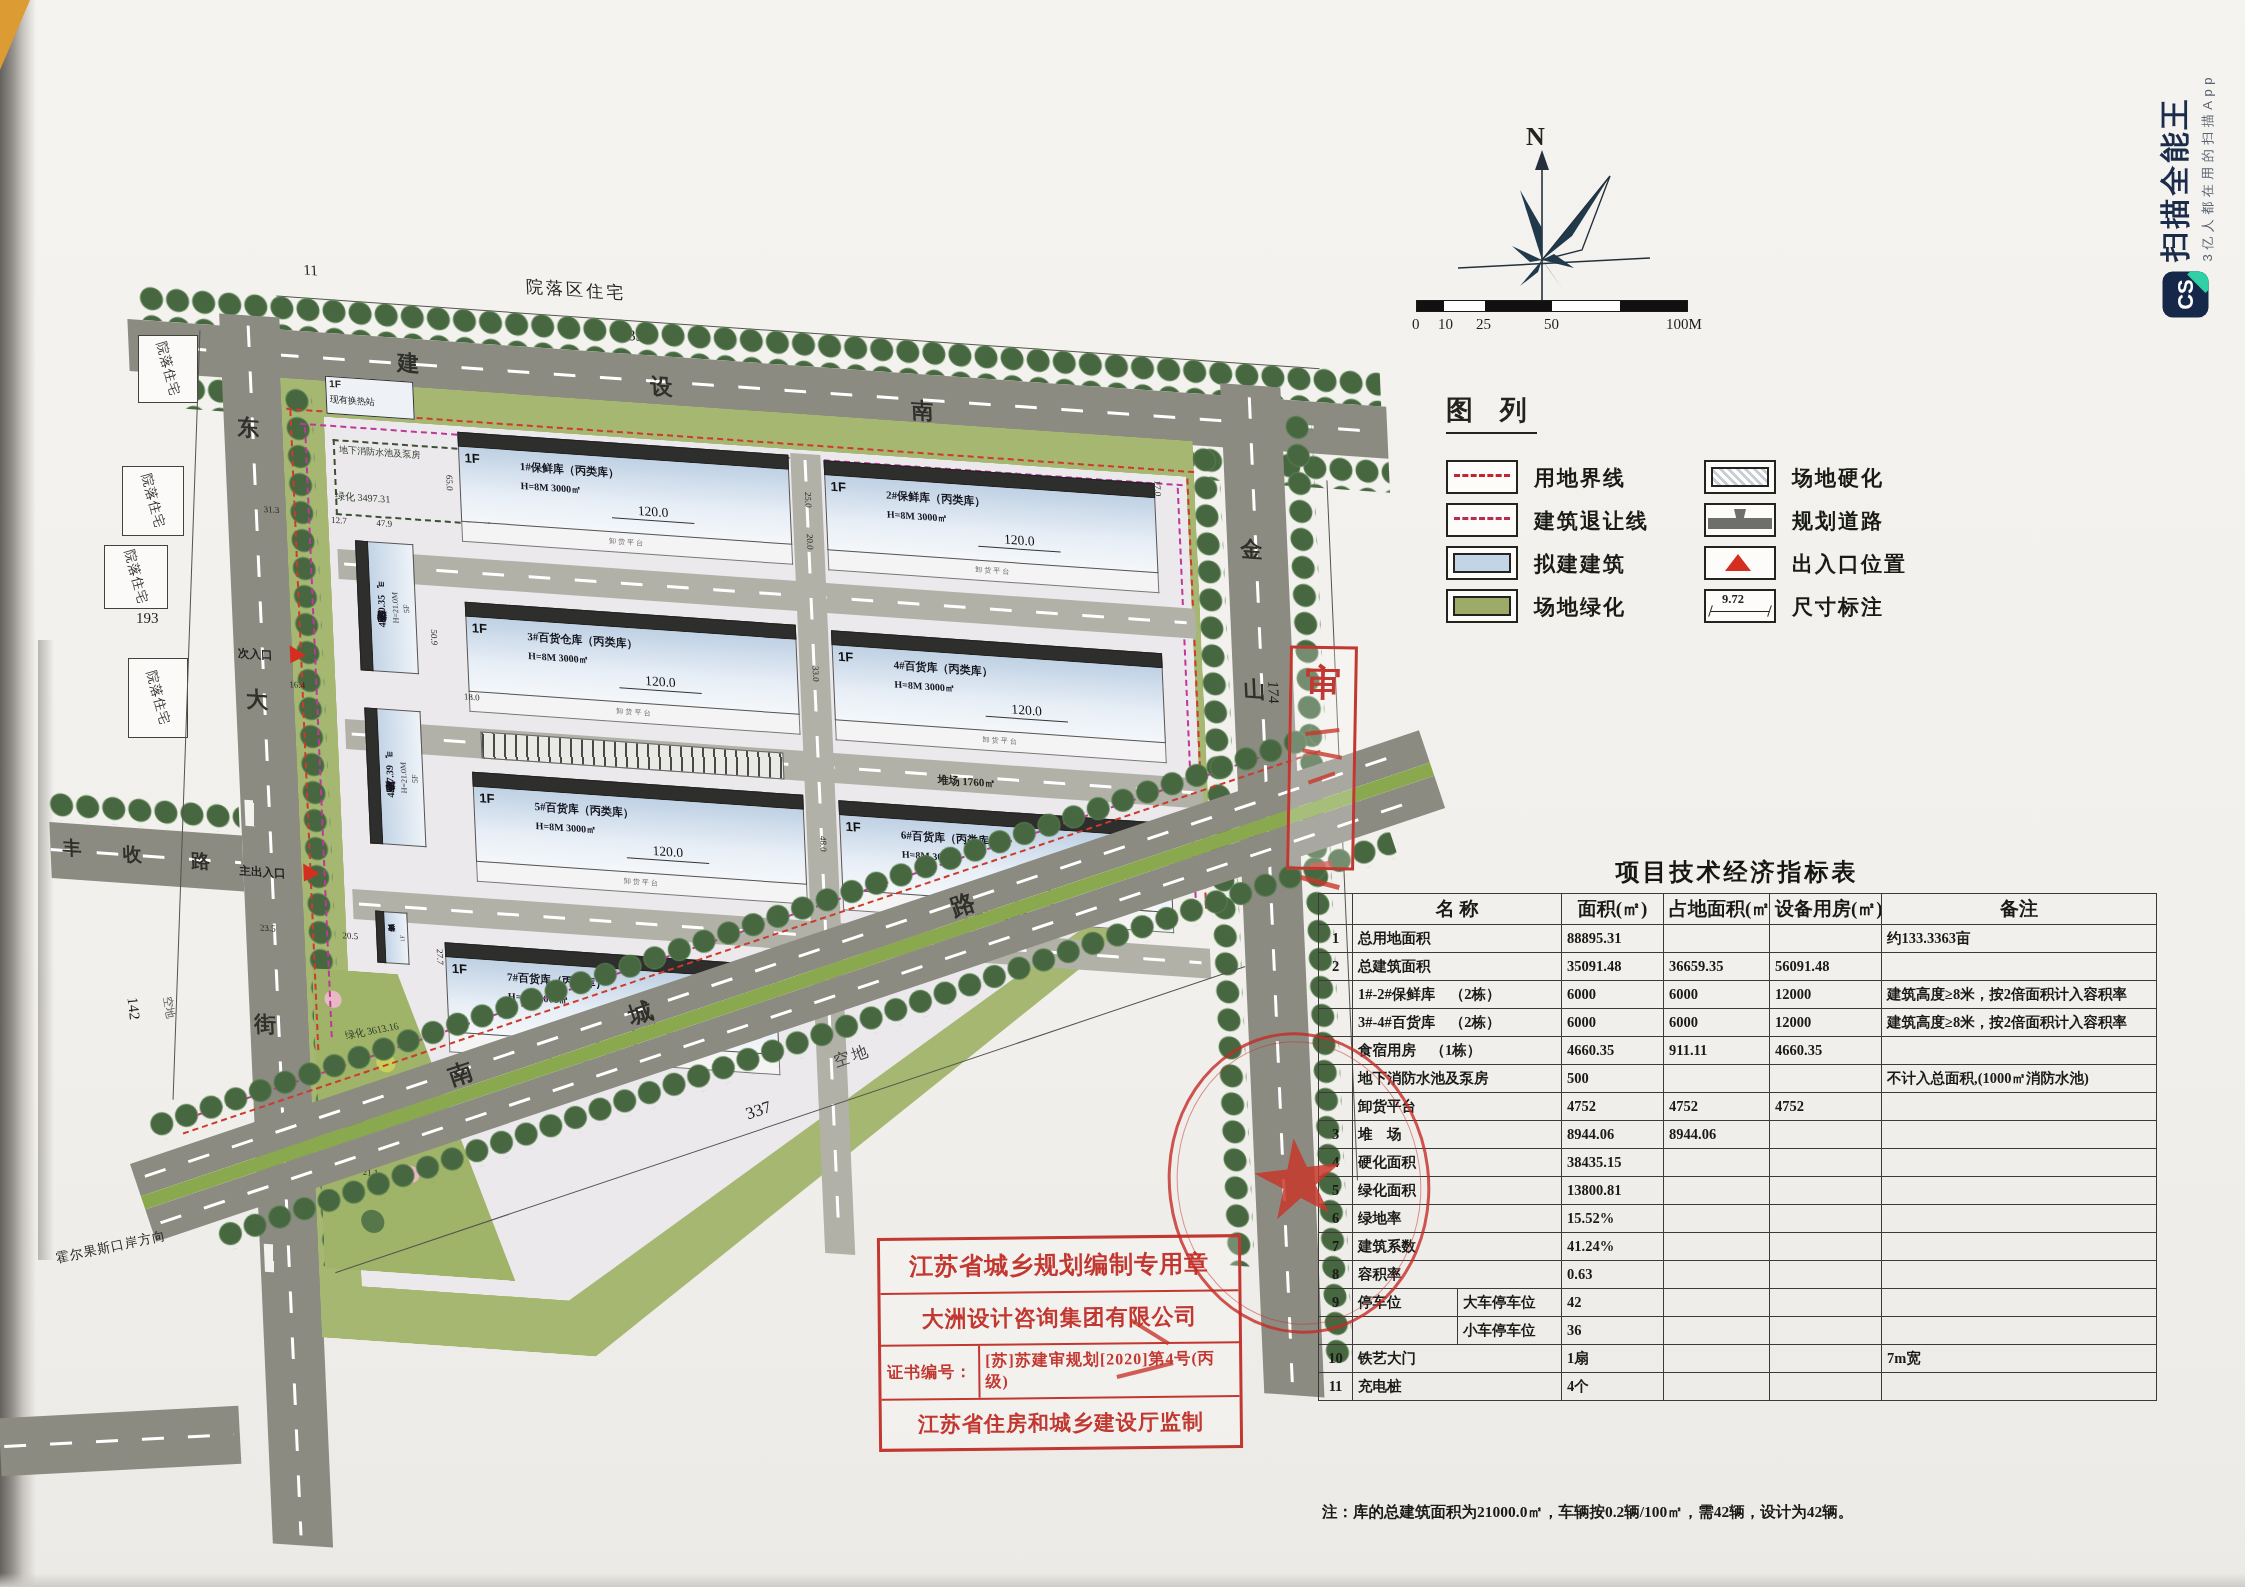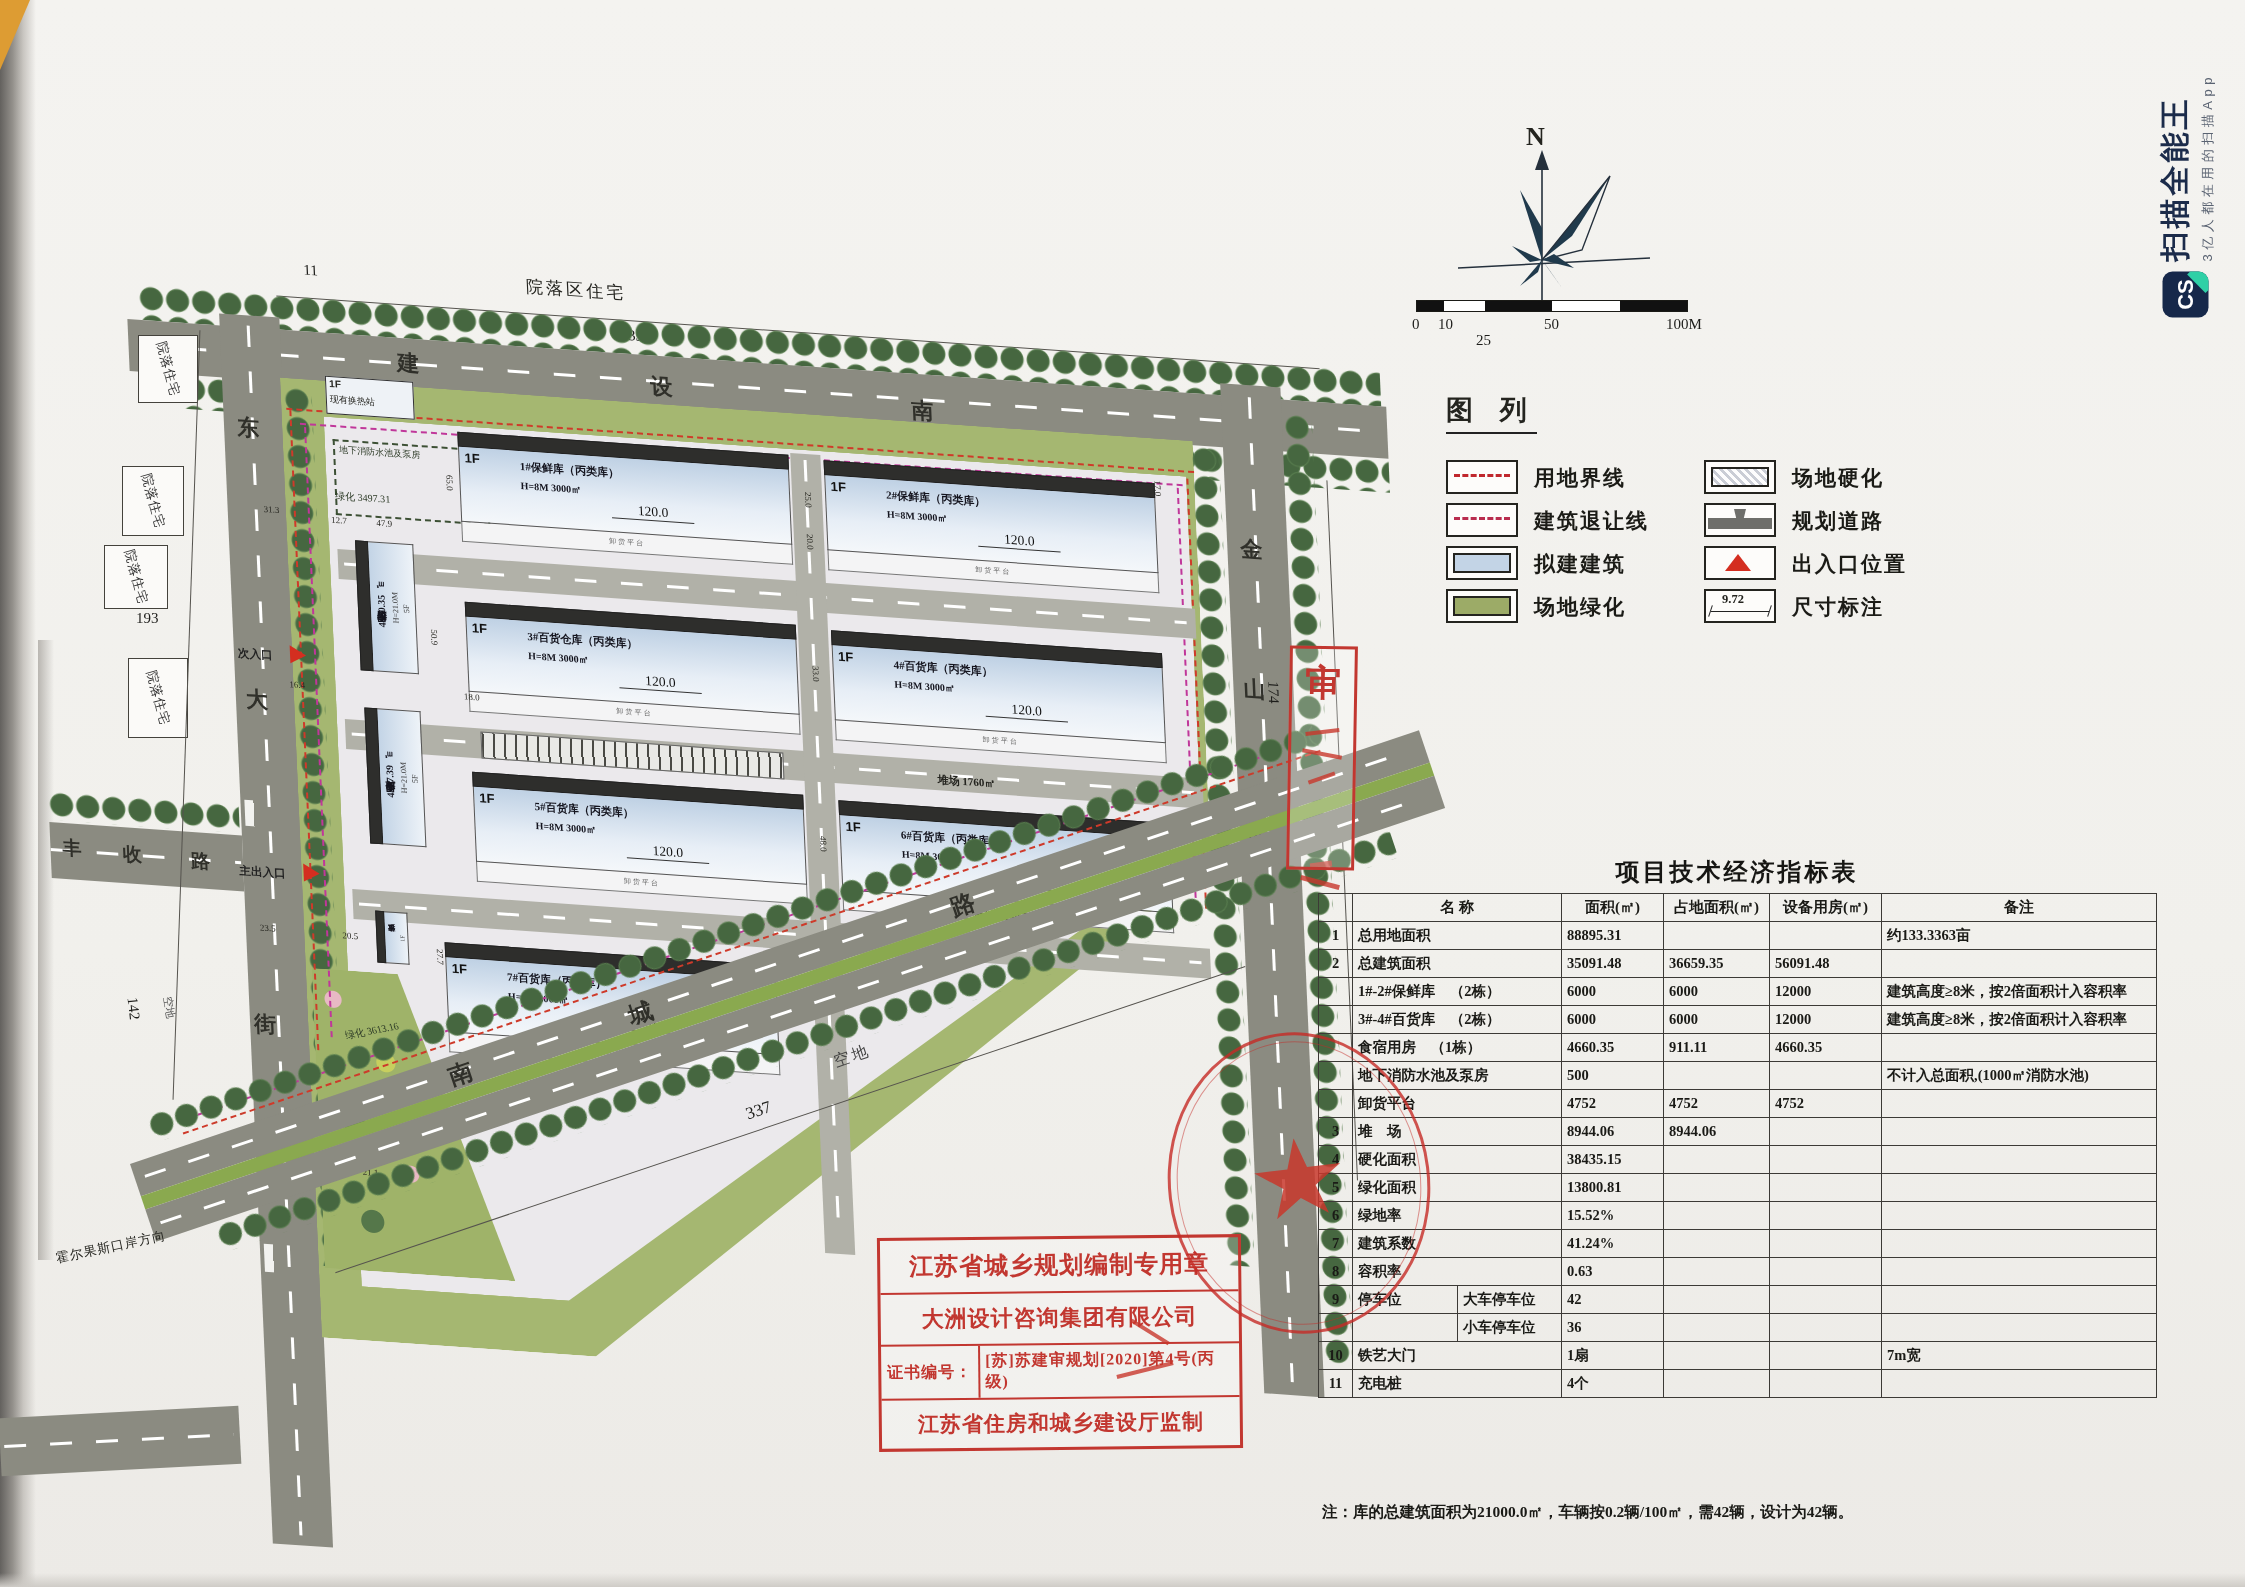--- a/index.html
+++ b/index.html
@@ -74,21 +74,21 @@
   
   .sw{position:absolute;width:68px;height:30px;border:2px solid #24241f;background:#fdfcfa;}
   .sw-inner{position:absolute;left:5px;top:5px;right:5px;bottom:5px;border:2px solid #24241f;}
   .leg-lbl{position:absolute;font-size:21px;font-weight:700;color:#1b1b16;letter-spacing:2px;}
   
   .tbl-title{font-size:24px;font-weight:700;letter-spacing:3px;text-align:center;color:#161613;}
   table.ind{border-collapse:collapse;table-layout:fixed;width:838px;
      font-family:"Liberation Serif",serif;}
   table.ind td,table.ind th{border:1px solid #3c3a36;font-size:14.5px;font-weight:600;color:#1a1a16;
      padding:2px 5px;height:23px;overflow:hidden;white-space:nowrap;text-align:left;}
-  table.ind th{text-align:center;font-size:15px;}
+  table.ind th{text-align:center;font-size:19px;}
   table.ind td:first-child{text-align:center;padding:2px 1px;}
   .note{font-size:15.5px;font-weight:700;color:#1a1a16;}
   
   .stampbox{border:3.5px solid #c23730;color:#c23730;transform:rotate(-0.6deg);background:rgba(255,255,255,0.25);}
   .stampbox .srow{border-bottom:2.5px solid #c23730;display:flex;align-items:center;justify-content:center;
       font-weight:700;letter-spacing:1px;}
   .stampbox .srow:last-child{border-bottom:none;}
   .seal{border:3.5px solid rgba(197,42,38,0.8);border-radius:50%;}
   .star{background:#c8372c;opacity:.85;clip-path:polygon(50% 0,61% 35%,98% 35%,68% 57%,79% 91%,50% 70%,21% 91%,32% 57%,2% 35%,39% 35%);}
   .redbar{background:#c8372c;opacity:.8;}
@@ -382,21 +382,21 @@
   <div class="abs" style="left:1416px;top:300px;width:300px;height:50px;">
     <div class="scalebar">
       <div style="width:27px;background:#111;"></div>
       <div style="width:41px;background:#fff;"></div>
       <div style="width:67px;background:#111;"></div>
       <div style="width:68px;background:#fff;"></div>
       <div style="width:67px;background:#111;"></div>
     </div>
     <span class="lbl dim" style="left:-4px;top:16px;">0</span>
     <span class="lbl dim" style="left:22px;top:16px;">10</span>
-    <span class="lbl dim" style="left:60px;top:32px;">25</span>
+    <span class="lbl dim" style="left:60px;top:16px;">25</span>
     <span class="lbl dim" style="left:128px;top:16px;">50</span>
     <span class="lbl dim" style="left:250px;top:16px;">100M</span>
   </div>
 
   <div class="abs" style="left:1446px;top:392px;width:560px;height:270px;">
     <div class="lbl" style="left:0;top:0;font-size:27px;font-weight:700;letter-spacing:10px;border-bottom:2.5px solid #222;padding-bottom:4px;">图  列</div>
 
     <div class="sw" style="left:0px;top:68px;">
         <div class="abs" style="left:6px;right:6px;top:12px;border-top:3px dashed #c0272d;"></div>
       </div>

